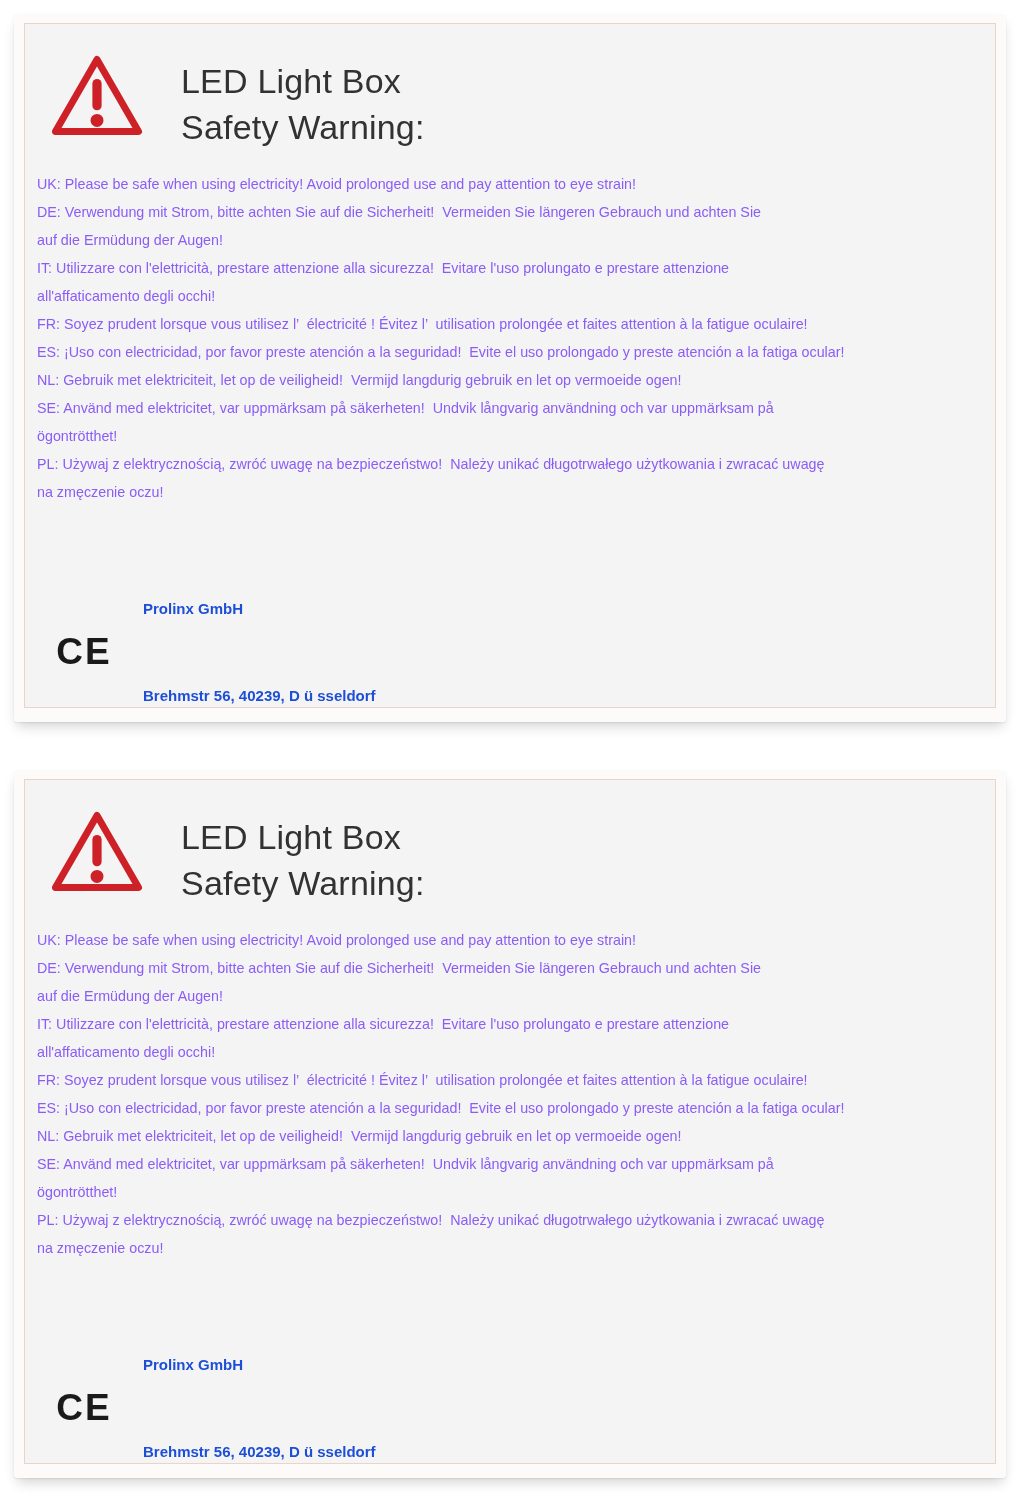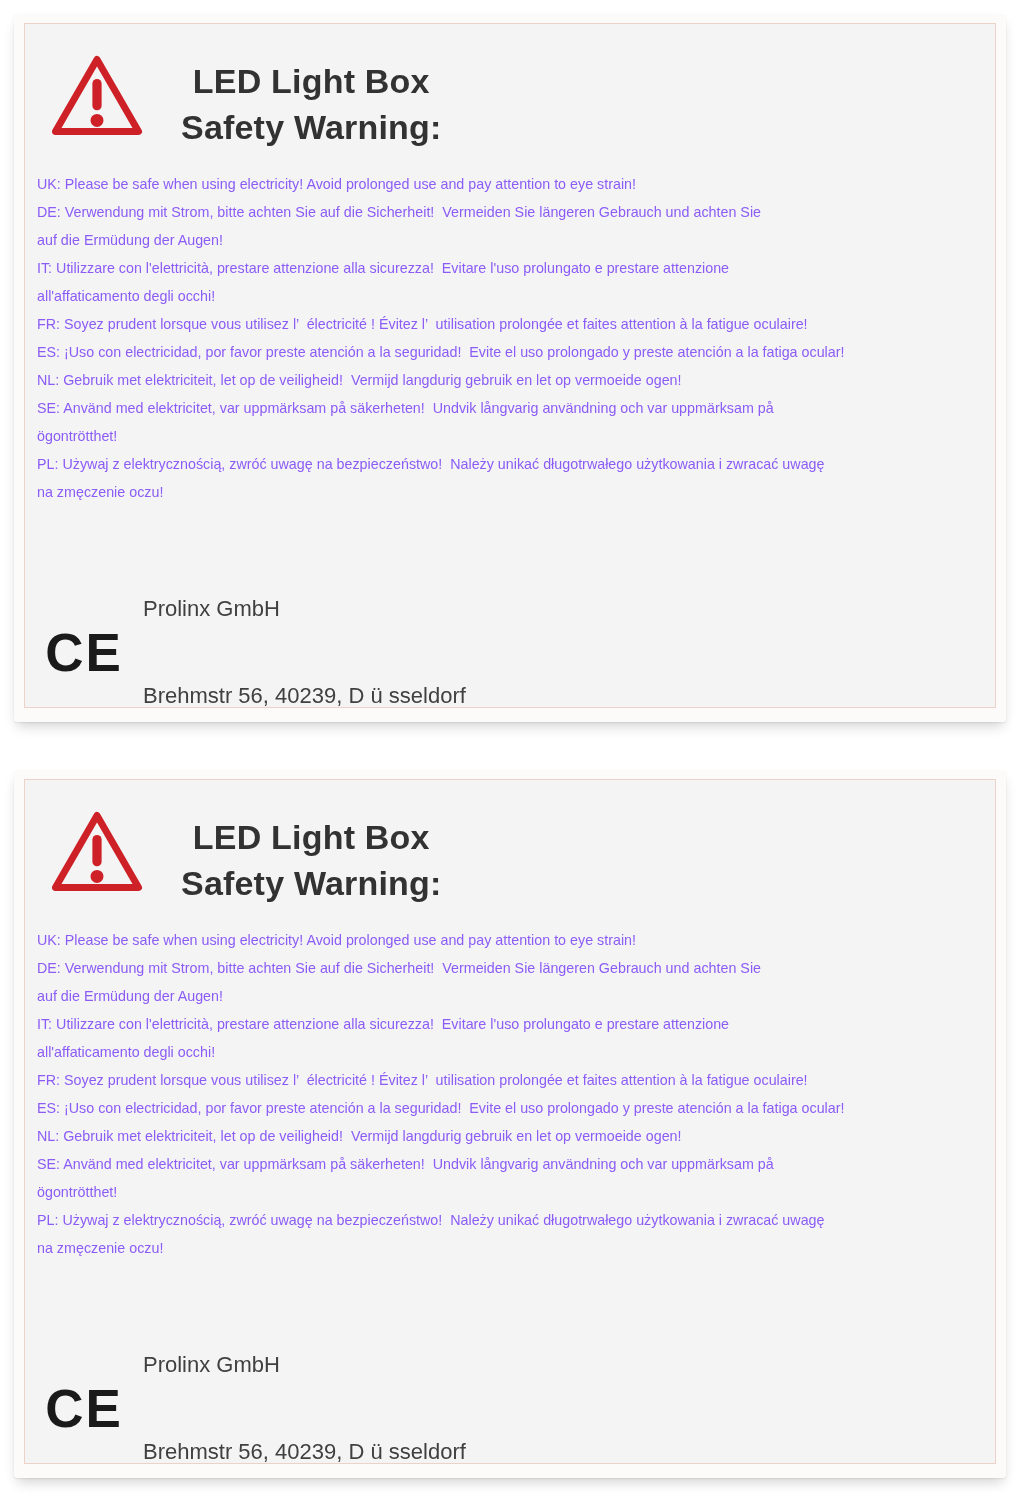--- a/index.html
+++ b/index.html
@@ -35,54 +35,53 @@
     display:flex;
     align-items:flex-start;
     gap:36px;
     padding:28px 0 0 24px;
   }
   .warn-icon svg { display:block; }
   .title {
     margin:6px 0 0 0;
     font-size:34px;
     line-height:46px;
-    font-weight:700;
+    font-weight:400;
     color:#323232;
     letter-spacing:0.2px;
-    text-align:center;
   }
   .title div { white-space:pre; }
 
   .body-text { margin:20px 0 0 12px; }
   .warning-line {
     font-size:14.3px;
     line-height:28px;
     color:#8b5cf6;
     white-space:pre-wrap;
   }
 
   .footer { margin-top:30px; }
   .footer-row { display:flex; align-items:center; }
   .mark-col {
     width:118px;
     display:flex;
     justify-content:center;
     flex:none;
   }
   .ce-mark {
-    font-size:53px;
+    font-size:37px;
     font-weight:600;
     color:#1a1a1a;
     letter-spacing:2px;
   }
   .addr {
-    font-size:22px;
-    font-weight:400;
+    font-size:15px;
+    font-weight:700;
     line-height:29px;
-    color:#404040;
+    color:#1d4ed8;
     white-space:pre-wrap;
   }
 </style>
 </head>
 <body>
 
 <div class="sheet">
 
   <section class="card pos-1">
     <div class="card-inner">

